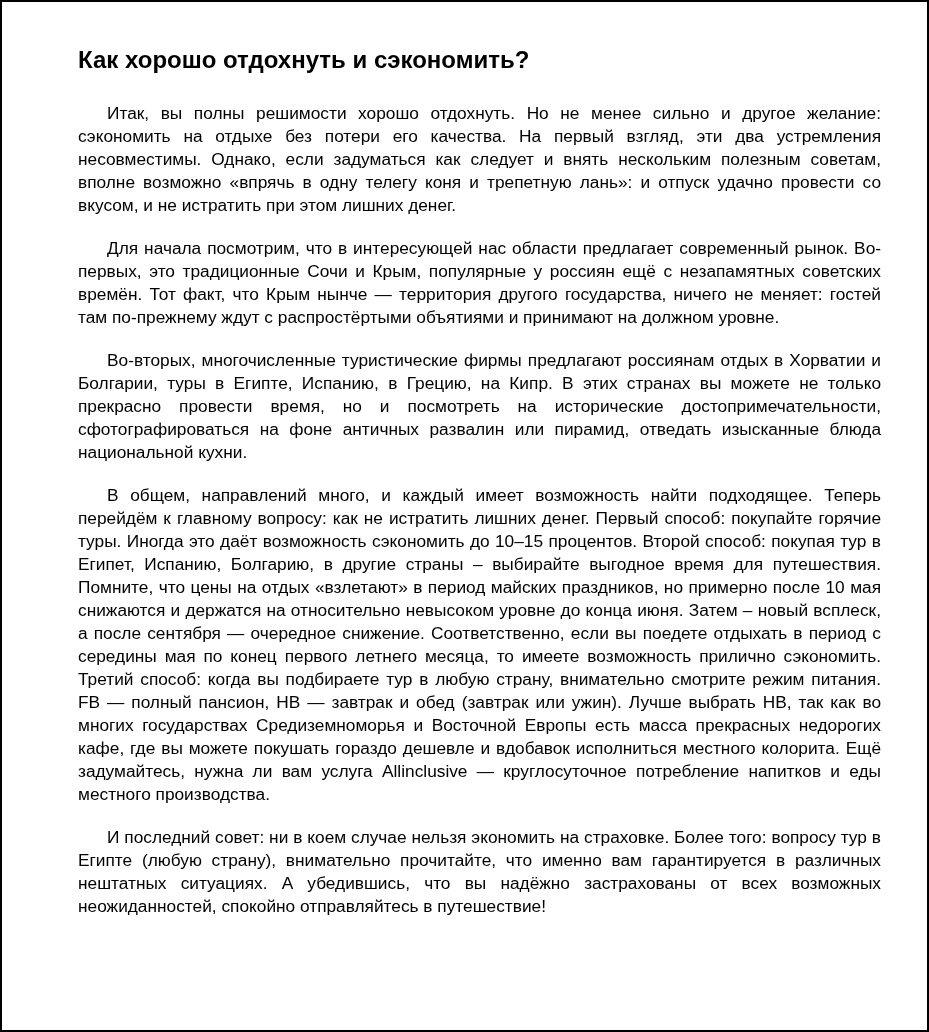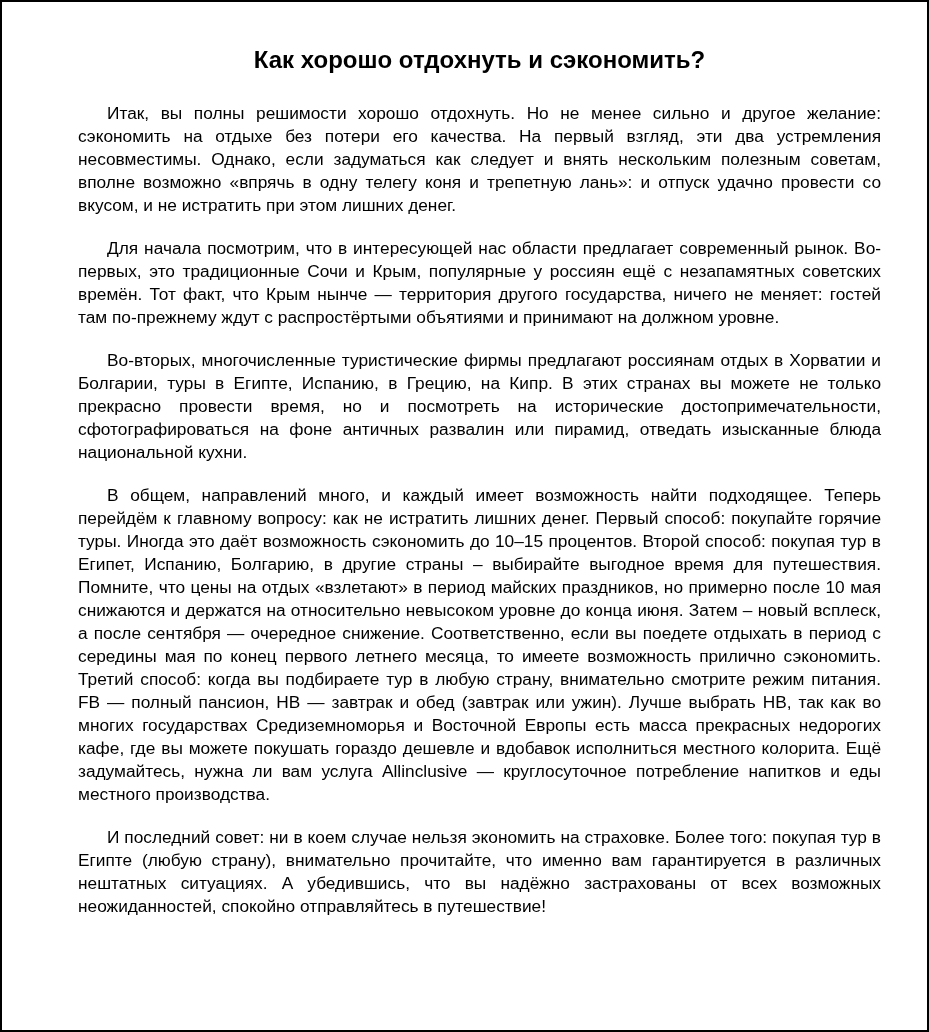--- a/index.html
+++ b/index.html
@@ -17,21 +17,21 @@
     padding: 43px 46px 0 76px;
     overflow: hidden;
     font-family: "Liberation Sans", "DejaVu Sans", sans-serif;
     color: #000000;
   }
   .doc-title {
     margin: 0 0 27px 0;
     font-size: 24px;
     line-height: 30px;
     font-weight: bold;
-    text-align: center;
+    text-align: left;
     color: #000000;
   }
   .doc-body p {
     margin: 0 0 20px 0;
     font-size: 17.3px;
     line-height: 23px;
     text-align: justify;
     text-indent: 29px;
     color: #000000;
   }
@@ -42,15 +42,15 @@
 </head>
 <body>
 
 <div class="page">
   <h1 class="doc-title">Как хорошо отдохнуть и сэкономить?</h1>
   <div class="doc-body">
       <p><span>Итак, вы полны решимости хорошо отдохнуть. Но не менее сильно и другое желание: сэкономить на отдыхе без потери его качества. На первый взгляд, эти два устремления несовместимы. Однако, если задуматься как следует и внять нескольким полезным советам, вполне возможно «впрячь в одну телегу коня и трепетную лань»: и отпуск удачно провести со вкусом, и не истратить при этом лишних денег.</span></p>
       <p><span>Для начала посмотрим, что в интересующей нас области предлагает современный рынок. Во-первых, это традиционные </span><span class="u">Сочи</span><span> и </span><span class="u">Крым</span><span>, популярные у россиян ещё с незапамятных советских времён. Тот факт, что Крым нынче — территория другого государства, ничего не меняет: гостей там по-прежнему ждут с распростёртыми объятиями и принимают на должном уровне.</span></p>
       <p><span>Во-вторых, многочисленные туристические фирмы предлагают россиянам </span><span class="u">отдых в Хорватии</span><span> и Болгарии, </span><span class="u">туры в Египте</span><span>, Испанию, в Грецию, на Кипр. В этих странах вы можете не только прекрасно провести время, но и посмотреть на исторические достопримечательности, сфотографироваться на фоне античных развалин или пирамид, отведать изысканные блюда национальной кухни.</span></p>
       <p><span>В общем, направлений много, и каждый имеет возможность найти подходящее. Теперь перейдём к главному вопросу: как не истратить лишних денег. Первый способ: </span><span class="u">покупайте горячие туры</span><span>. Иногда это даёт возможность сэкономить до 10–15 процентов. Второй способ: покупая </span><span class="u">тур в Египет</span><span>, Испанию, Болгарию, в другие страны – выбирайте выгодное время для путешествия. Помните, что цены на отдых «взлетают» в период майских праздников, но примерно после 10 мая снижаются и держатся на относительно невысоком уровне до конца июня. Затем – новый всплеск, а после сентября — очередное снижение. Соответственно, если вы поедете отдыхать в период с середины мая по конец первого летнего месяца, то имеете возможность прилично сэкономить. Третий способ: когда вы подбираете </span><span class="u">тур в любую страну</span><span>, внимательно смотрите режим питания. FB — полный пансион, HB — завтрак и обед (завтрак или ужин). Лучше выбрать HB, так как во многих государствах Средиземноморья и Восточной Европы есть масса прекрасных недорогих кафе, где вы можете покушать гораздо дешевле и вдобавок исполниться местного колорита. Ещё задумайтесь, нужна ли вам услуга Allinclusive — круглосуточное потребление напитков и еды местного производства.</span></p>
-      <p><span>И последний совет: ни в коем случае нельзя экономить на страховке. Более того: покупая </span><span class="u">тур в Египте</span><span> (любую страну), внимательно прочитайте, что именно вам гарантируется в различных нештатных ситуациях. А убедившись, что вы надёжно застрахованы от всех возможных неожиданностей, спокойно отправляйтесь в путешествие!</span></p>
+      <p><span>И последний совет: ни в коем случае нельзя экономить на страховке. Более того: вопросу </span><span class="u">тур в Египте</span><span> (любую страну), внимательно прочитайте, что именно вам гарантируется в различных нештатных ситуациях. А убедившись, что вы надёжно застрахованы от всех возможных неожиданностей, спокойно отправляйтесь в путешествие!</span></p>
     </div>
 </div>
 
 </body></html>

